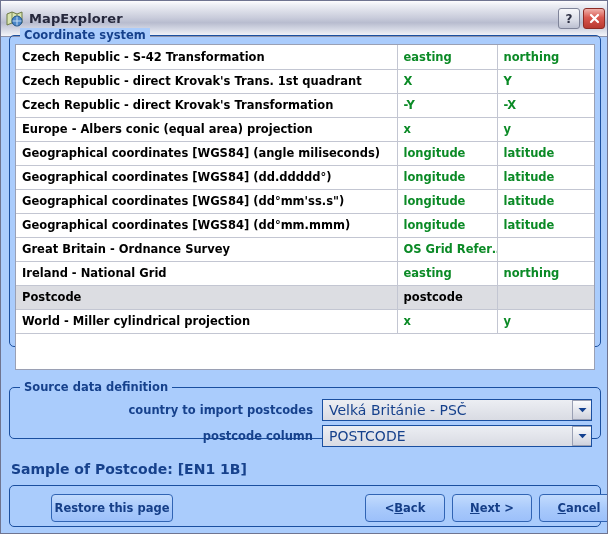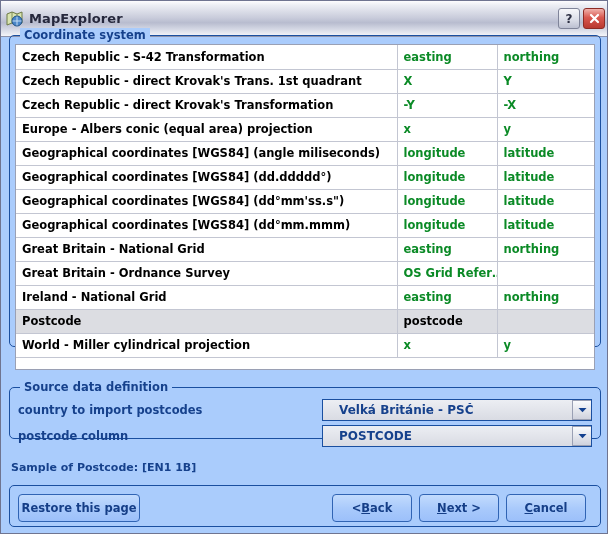--- a/index.html
+++ b/index.html
@@ -137,41 +137,42 @@
     position: absolute;
     display: flex;
     align-items: center;
     height: 22px;
   }
   #field-country { left: 8px; top: 11px; width: 574px; }
   #field-column  { left: 8px; top: 37px; width: 574px; }
   .field-label {
     flex: 0 0 auto;
     width: 295px;
+    text-align: right;
     padding-right: 9px;
     font-size: 11.5px;
     font-weight: bold;
     color: #16418c;
     white-space: nowrap;
   }
   .combo {
     flex: 1 1 auto;
     height: 22px;
     box-sizing: border-box;
     border: 1px solid #1a4fa0;
     background: linear-gradient(to bottom, #eceef3 0%, #d9dbe3 100%);
     display: flex;
     align-items: center;
     position: relative;
   }
   .combo .combo-value {
     flex: 1 1 auto;
-    padding: 0 16px;
-    font-size: 12px;
-    font-weight: bold;
+    padding: 0 6px;
+    font-size: 14px;
+    font-weight: normal;
     color: #16418c;
     white-space: nowrap;
     overflow: hidden;
   }
   .combo .combo-arrow {
     flex: 0 0 auto;
     width: 19px;
     height: 20px;
     margin-right: 0px;
     box-sizing: border-box;
@@ -181,21 +182,21 @@
     display: flex;
     align-items: center;
     justify-content: center;
   }
   .combo .combo-arrow svg { display: block; }
 
   
   #sample-line {
     position: absolute;
     left: 10px; top: 460px;
-    font-size: 11px;
+    font-size: 14px;
     font-weight: bold;
     color: #16418c;
     white-space: nowrap;
   }
 
   
   #button-bar {
     position: absolute;
     left: 8px; top: 484px;
     width: 592px; height: 42px;
@@ -213,20 +214,21 @@
     background: linear-gradient(to bottom, #c2dbfd 0%, #a8c9fb 55%, #9cc0fa 100%);
     color: #153e87;
     font-size: 11.5px;
     font-weight: bold;
     display: flex;
     align-items: center;
     justify-content: center;
     white-space: nowrap;
     font-family: "DejaVu Sans", "Liberation Sans", sans-serif;
     padding: 13px;
+    margin-left: 33px;
   }
   #btn-restore { left: 8px;   width: 122px; }
   #btn-back    { left: 322px; width: 80px; }
   #btn-next    { left: 409px; width: 80px; }
   #btn-cancel  { left: 496px; width: 80px; }
   .mnem { text-decoration: underline; }
 </style>
 </head>
 <body>
 
@@ -290,25 +292,20 @@
             </tr>
             <tr>
               <td class="c-name">Geographical coordinates [WGS84] (dd°mm'ss.s")</td>
               <td class="c-x">longitude</td>
               <td class="c-y">latitude</td>
             </tr>
             <tr>
               <td class="c-name">Geographical coordinates [WGS84] (dd°mm.mmm)</td>
               <td class="c-x">longitude</td>
               <td class="c-y">latitude</td>
-            </tr>
-            <tr>
-              <td class="c-name">Great Britain - National Grid</td>
-              <td class="c-x">easting</td>
-              <td class="c-y">northing</td>
             </tr>
             <tr>
               <td class="c-name">Great Britain - Ordnance Survey</td>
               <td class="c-x">OS Grid Refer…</td>
               <td class="c-y"></td>
             </tr>
             <tr>
               <td class="c-name">Ireland - National Grid</td>
               <td class="c-x">easting</td>
               <td class="c-y">northing</td>

